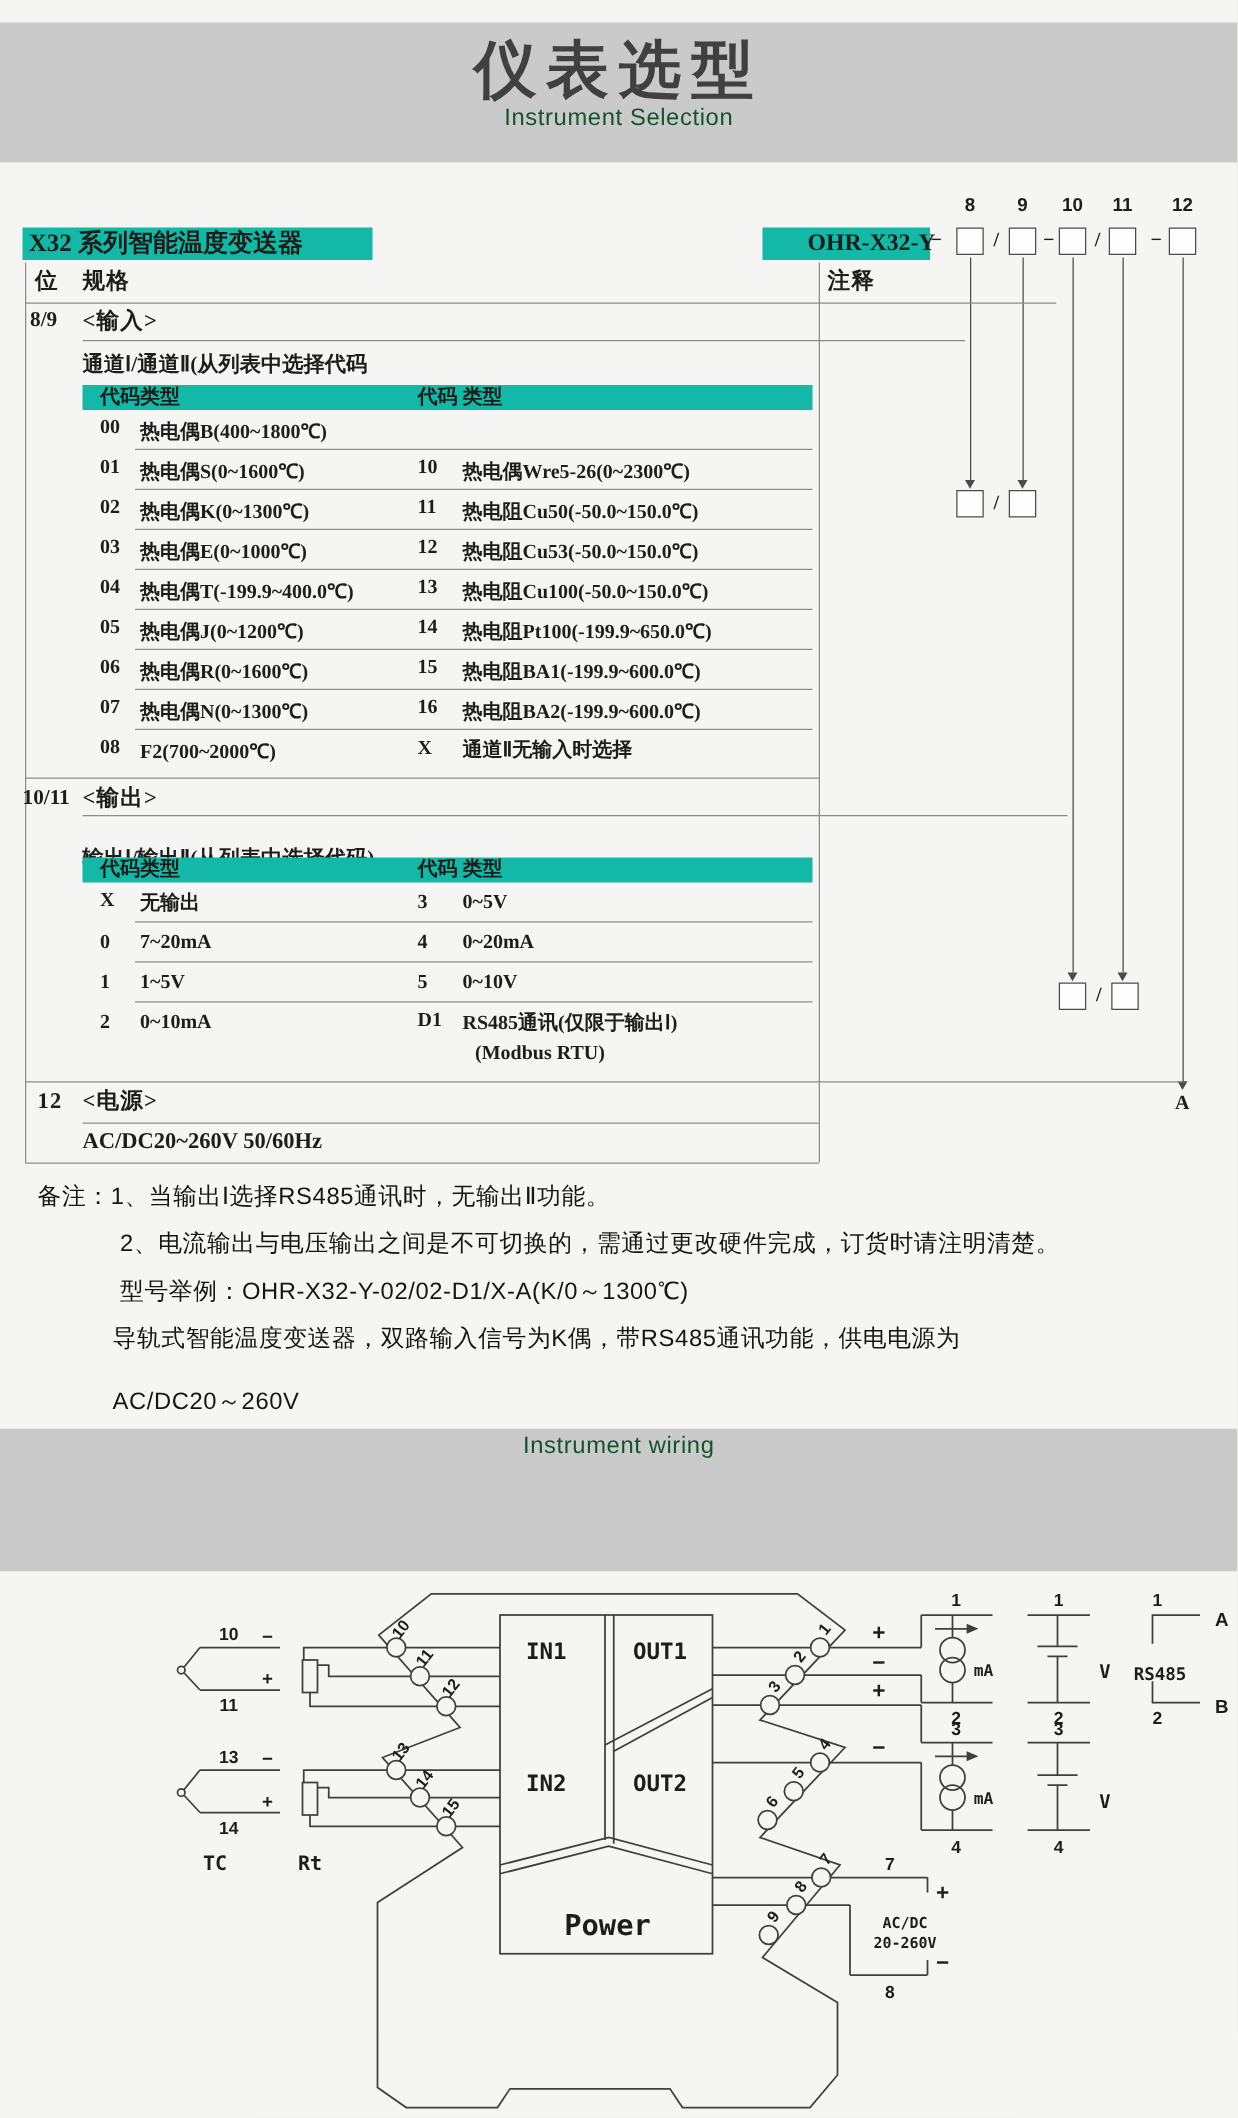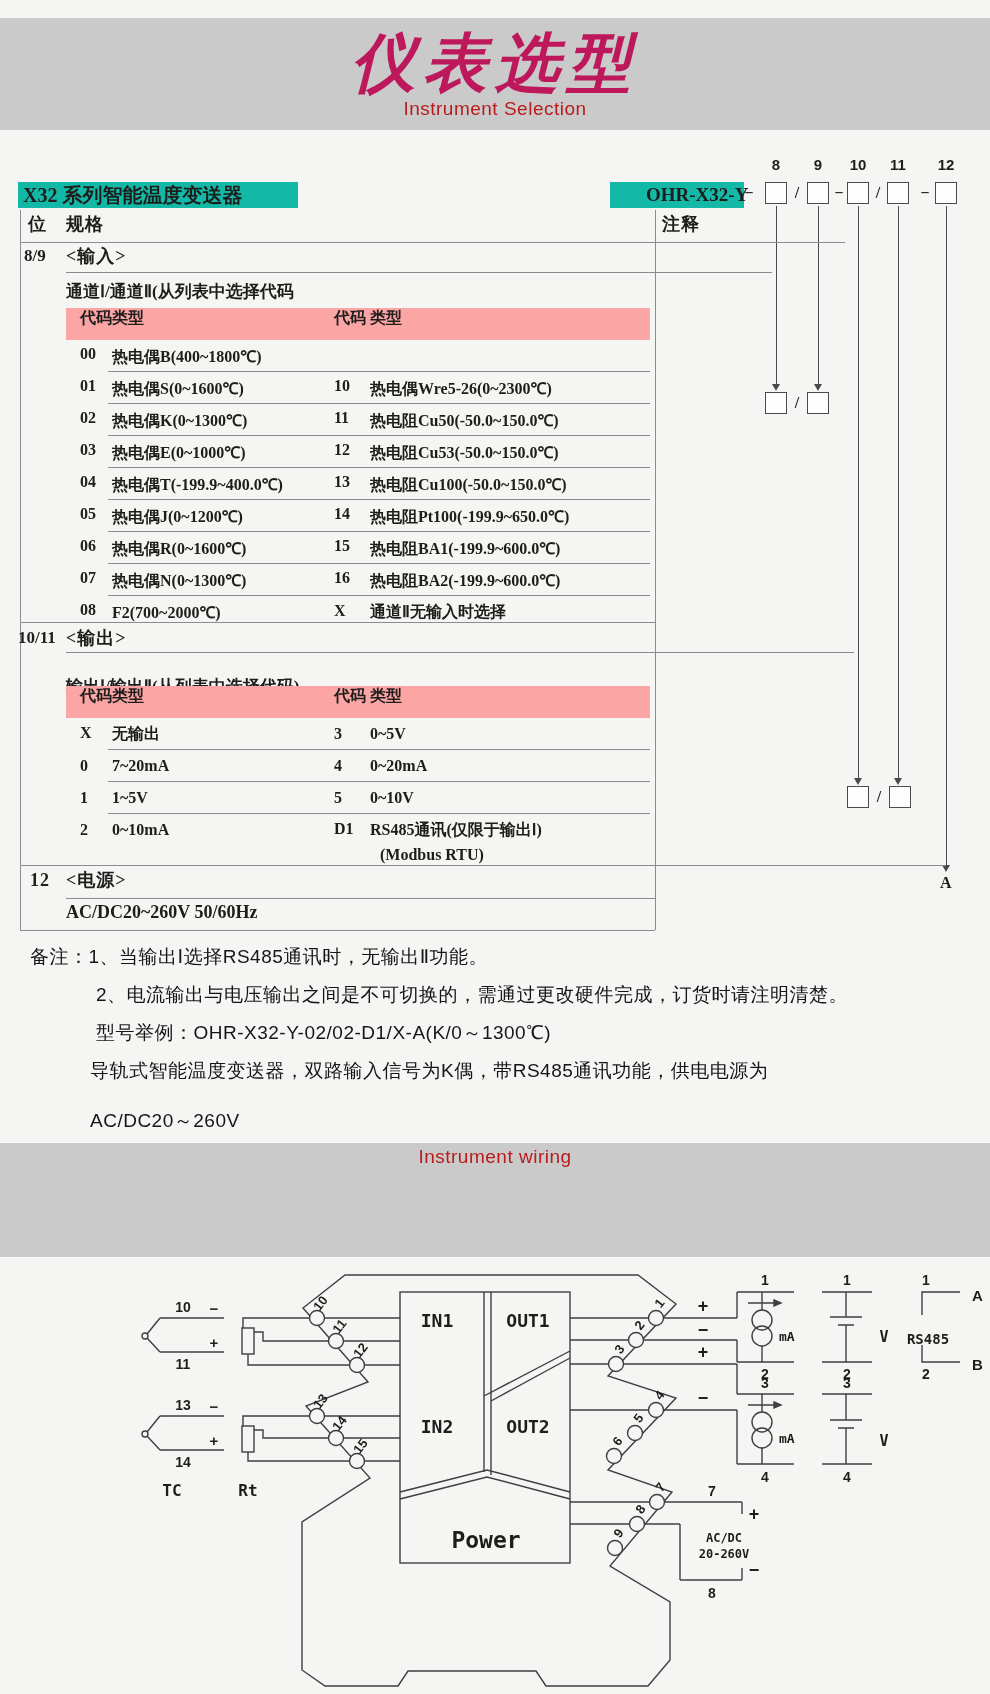--- a/index.html
+++ b/index.html
@@ -1,43 +1,43 @@
 <!DOCTYPE html>
 <html><head>
 <meta charset="utf-8">
 <style>
   * { margin:0; padding:0; box-sizing:border-box; }
   html,body { background:#e9e9e9; }
   .page { position:relative; width:990px; height:1694px; background:#f5f5f4;
           font-family:"Liberation Serif", serif; color:#1d1d1b; overflow:hidden; margin:0 auto; }
 
   .banner { position:absolute; left:0; width:990px; height:112px; background:#cacaca; text-align:center; }
-  .banner .cn { font-family:"Liberation Sans", sans-serif; font-weight:bold; font-size:64px;
-                letter-spacing:8px; line-height:1; padding-top:13px; color:#be185d;font-style:italic; }
-  .banner .en { font-family:"Liberation Sans", sans-serif; font-size:19px; color:#b91c1c;
+  .banner .cn { font-family:"Liberation Sans", sans-serif; font-weight:bold; font-size:50px;
+                letter-spacing:8px; line-height:1; padding-top:13px; color:#404040; }
+  .banner .en { font-family:"Liberation Sans", sans-serif; font-size:19px; color:#14532d;
                 margin-top:3px; letter-spacing:0.5px; }
 
   .t { position:absolute; white-space:nowrap; }
   .hl { background:#14b8a6; }
   .hline { position:absolute; height:1px; background:#8c8c8c; }
   .vline { position:absolute; width:1px; background:#8c8c8c; }
   .bv { position:absolute; width:1px; background:#4a4a4a; }
   .arr { position:absolute; width:0; height:0; border-left:4px solid transparent;
          border-right:4px solid transparent; border-top:7px solid #4a4a4a; }
   .mbox, .abox { position:absolute; width:22px; height:22px; border:1px solid #4a4a4a; background:#fdfdfd; }
   .sep { position:absolute; width:14px; text-align:center; font-weight:bold; font-size:16px; }
   .digit { position:absolute; width:24px; text-align:center; font-family:"Liberation Sans",sans-serif;
            font-weight:bold; font-size:15px; }
 
   .bit { font-weight:bold; font-size:17px; }
   .hd  { font-weight:bold; font-size:18px; letter-spacing:1px; }
   .sub { font-weight:bold; font-size:17px; }
 
   .codes { position:absolute; left:66px; width:584px; font-size:16px; font-weight:bold; }
-  .codes .bar { height:32px; background:#fca5a5; display:flex; align-items:flex-start; }
+  .codes .bar { height:20px; background:#14b8a6; display:flex; align-items:flex-end; }
   .crow { position:relative; display:flex; height:32px; align-items:center; }
   .crow.lined::after { content:""; position:absolute; left:42px; right:0; bottom:0; height:1px; background:#8c8c8c; }
   .half-l { width:258px; display:flex; }
   .half-r { width:326px; display:flex; }
   .half-l .cc { width:46px; padding-left:14px; }
   .half-r .cc { width:46px; padding-left:10px; }
   .ct { flex:1; }
   .mrow { position:relative; height:24px; }
   .mrow .ct { position:absolute; left:314px; top:0; }
 

